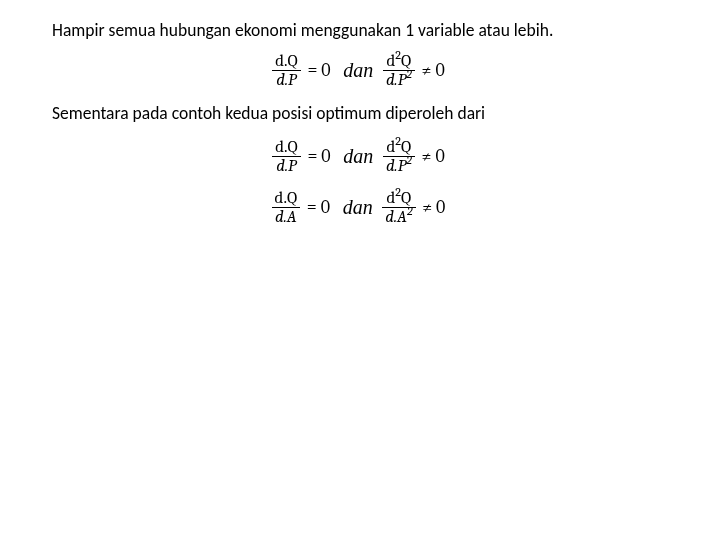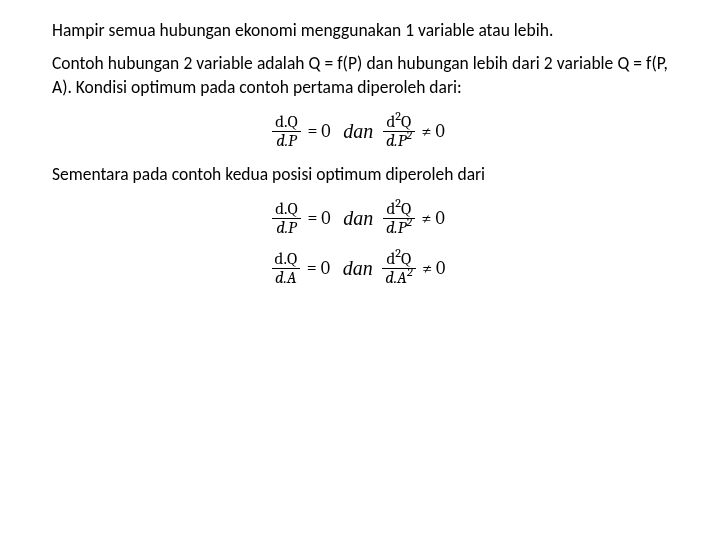--- a/index.html
+++ b/index.html
@@ -70,21 +70,20 @@
   }
   sup { font-size: 0.72em; line-height: 0; }
 </style>
 </head>
 <body>
 
 <div class="page">
 
   <div class="para1">Hampir semua hubungan ekonomi menggunakan 1 variable atau lebih.</div>
 
-  <div class="para2">Contoh hubungan 2 variable adalah Q = f(P) dan hubungan lebih dari 2 variable Q = f(P, A). Kondisi optimum pada contoh pertama diperoleh dari:</div>
 
   <div class="eq-block">
     <div class="eq-row">
       <span class="frac">
         <span class="num">d.Q</span>
         <span class="den">d.P</span>
       </span>
       <span class="mid">= 0</span>
       <span class="connector">dan</span>
       <span class="frac">

